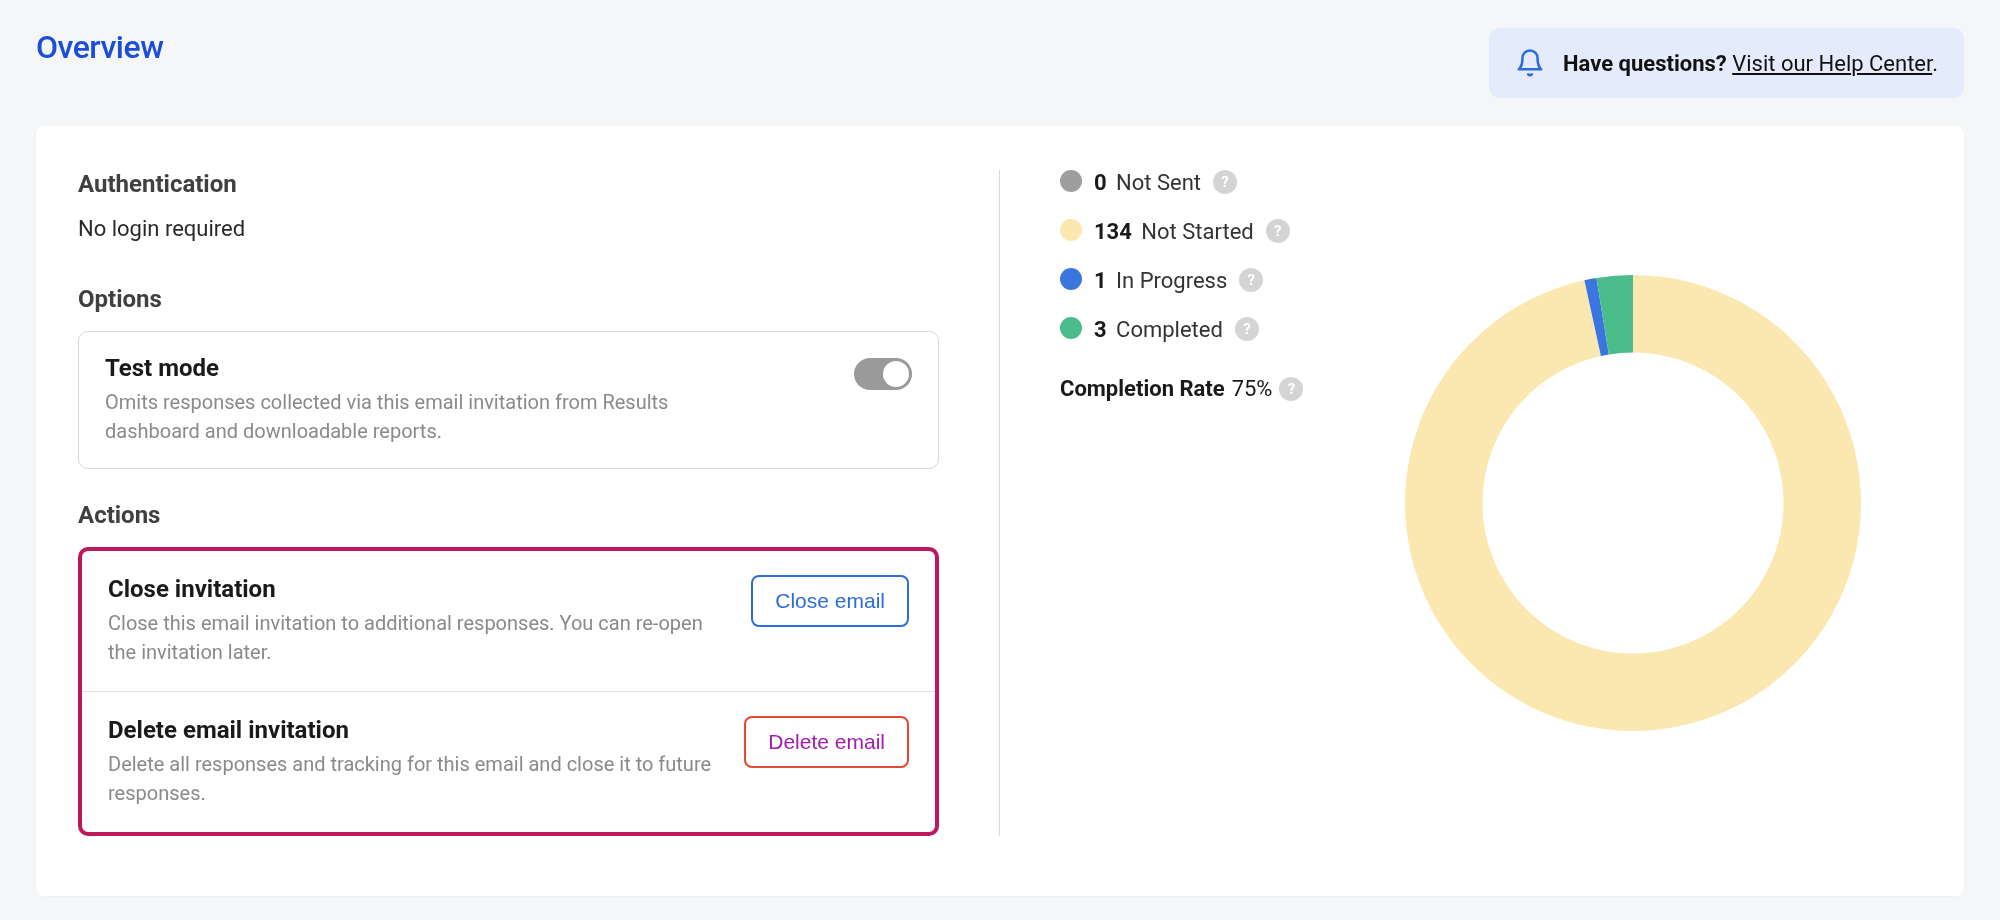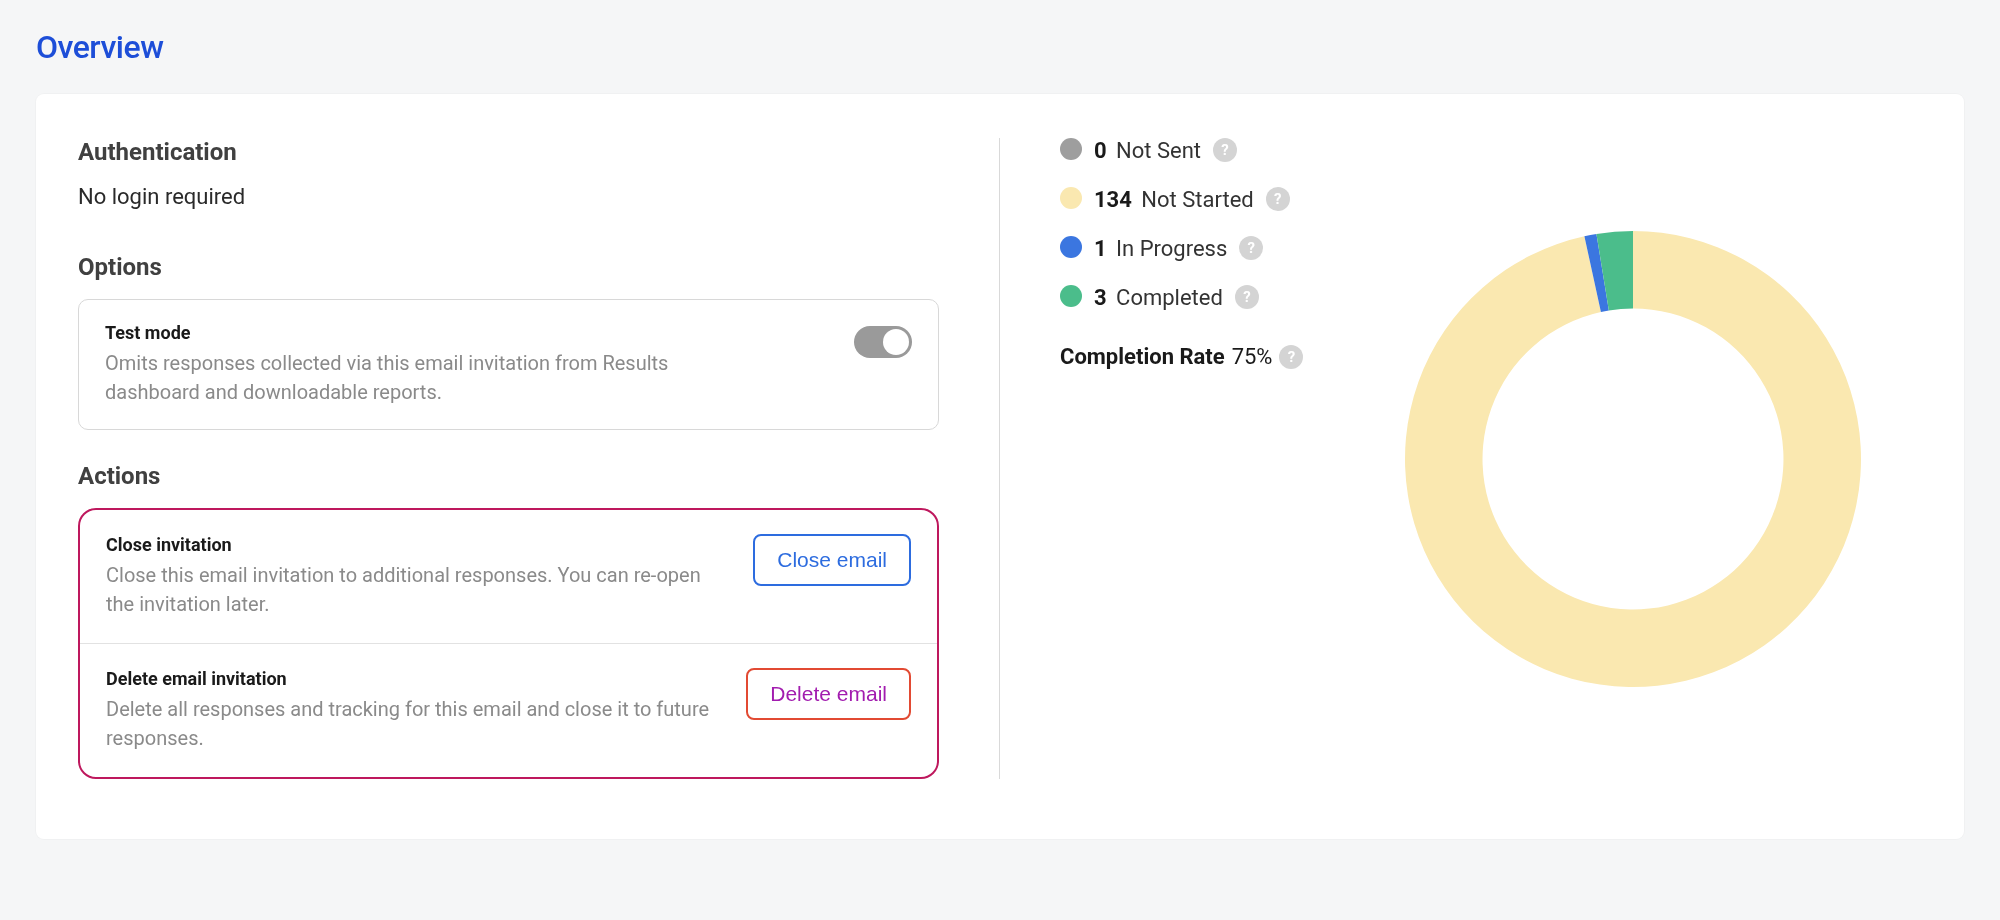--- a/index.html
+++ b/index.html
@@ -81,32 +81,32 @@
     border: 1px solid #d8d8d8;
     border-radius: 10px;
     padding: 22px 26px;
     display: flex;
     justify-content: space-between;
     align-items: flex-start;
     gap: 24px;
     margin-bottom: 0;
   }
   .option-box { margin-bottom: 32px; }
-  .action-list { border: 2px solid #be185d; border-radius: 18px; overflow: hidden; }
+  .action-list { border: 4px solid #be185d; border-radius: 10px; overflow: hidden; }
   .action-row {
     padding: 24px 26px;
     display:flex;
     justify-content:space-between;
     align-items:flex-start;
     gap:24px;
   }
   .action-row + .action-row { border-top: 1px solid #e2e2e2; }
 
   .opt-title {
-    font-size: 18px;
+    font-size: 24px;
     font-weight: 700;
     margin-bottom: 6px;
   }
   .opt-desc {
     font-size: 20px;
     color: #8a8a8a;
     line-height: 1.45;
     max-width: 640px;
   }
 
@@ -165,20 +165,33 @@
   .donut {
     width: 480px; height: 480px;
   }
 </style>
 </head>
 <body>
 
 <div class="page">
   <div class="header-row">
     <h1 class="page-title">Overview</h1>
+    <div class="help-banner">
+      <span class="bell-icon">
+        <svg viewBox="0 0 24 24" fill="none" stroke="#2d6cdf" stroke-width="2" stroke-linecap="round" stroke-linejoin="round">
+          <path d="M6 8a6 6 0 0 1 12 0c0 7 3 9 3 9H3s3-2 3-9"></path>
+          <path d="M10.5 21a1.8 1.8 0 0 0 3 0"></path>
+        </svg>
+      </span>
+      <span class="help-text">
+        <strong>Have questions?</strong>
+        <span> </span>
+        <a class="help-link">Visit our Help Center</a><span class="help-dot">.</span>
+      </span>
+    </div>
   </div>
 
   <div class="card">
 
     <div class="col-left">
 
       <div class="section-title">Authentication</div>
       <div class="subtext">No login required</div>
 
       <div class="section-title">Options</div>

